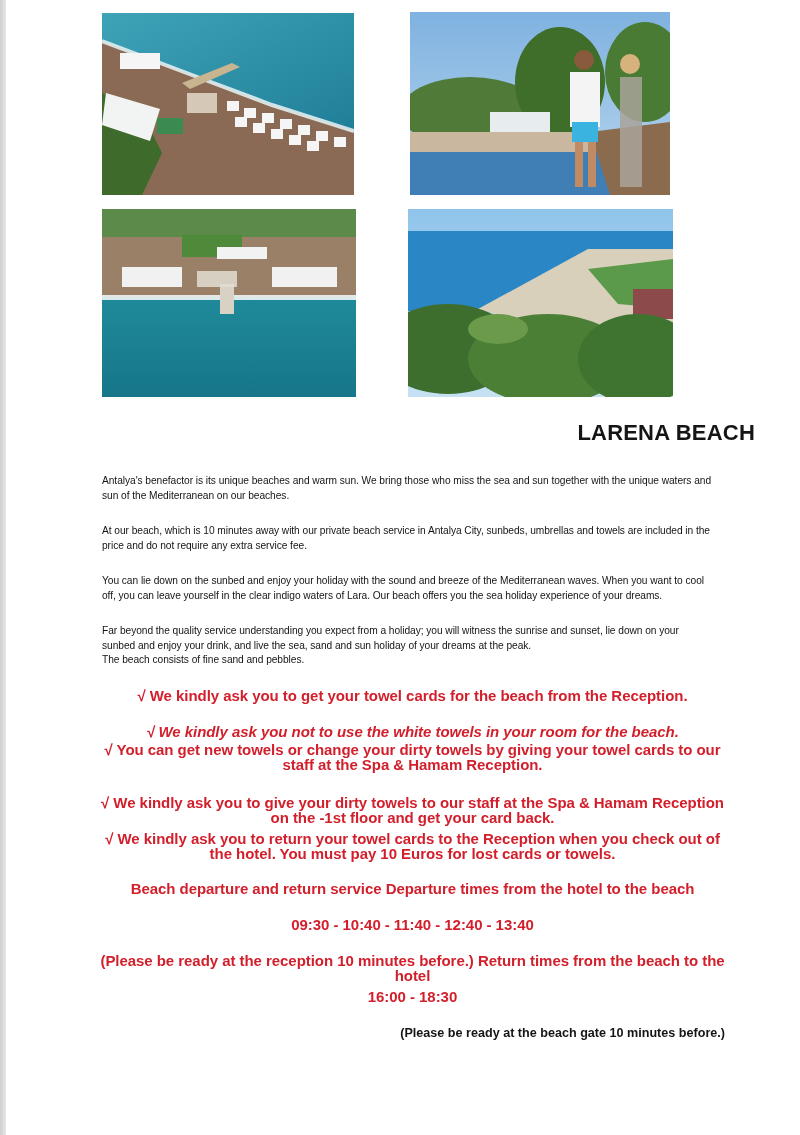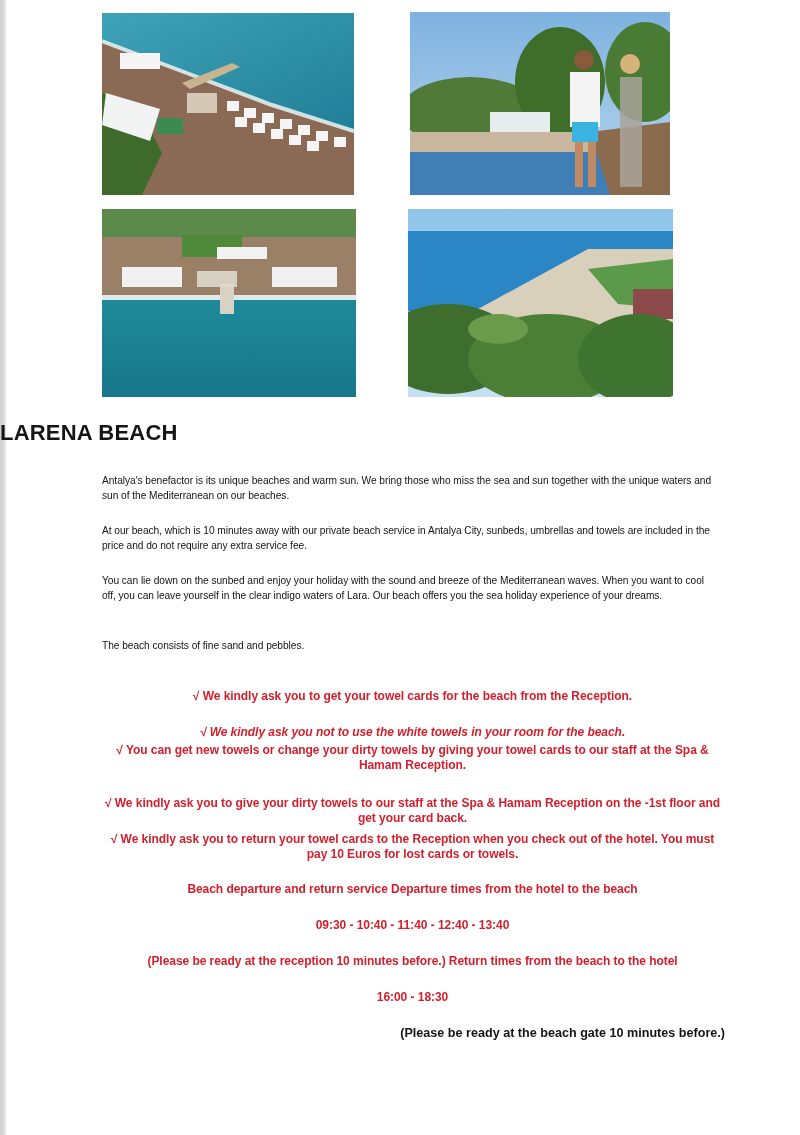--- a/index.html
+++ b/index.html
@@ -12,37 +12,37 @@
     }
 
     .photo { position: absolute; overflow: hidden; }
     .photo svg { display: block; width: 100%; height: 100%; }
     #p1 { left: 102px; top: 13px; width: 252px; height: 182px; }
     #p2 { left: 410px; top: 12px; width: 260px; height: 183px; }
     #p3 { left: 102px; top: 209px; width: 254px; height: 188px; }
     #p4 { left: 408px; top: 209px; width: 265px; height: 188px; }
 
     .title {
-      position: absolute; left: 0; width: 755px; top: 420px; text-align: left;
+      position: absolute; left: 0; width: 755px; top: 420px; text-align: right;
       font-weight: bold; font-size: 22px; color: #151515; letter-spacing: 0.2px;
     }
 
     .para {
       position: absolute; left: 102px; width: 612px;
       font-size: 10.2px; line-height: 14.6px; color: #141414; font-weight: 400;
       letter-spacing: -0.05px;
     }
     #para1 { top: 474px; }
     #para2 { top: 524px; }
     #para3 { top: 574px; }
     #para4 { top: 624px; }
 
     .red {
       position: absolute; left: 100px; width: 625px; text-align: center;
-      color: #d21f2b; font-weight: bold; font-size: 12px; line-height: 14.6px;
+      color: #d21f2b; font-weight: bold; font-size: 15px; line-height: 14.6px;
       letter-spacing: -0.05px;
     }
     #note1 { top: 689px; }
     #note2 { top: 725px; font-style: italic; }
     #note3 { top: 743px; }
     #note4 { top: 796px; }
     #note5 { top: 832px; }
     #shuttle-heading { top: 882px; }
     #departure-times { top: 918px; }
     #reception-note { top: 954px; text-align: center; }
@@ -165,21 +165,21 @@
     <ellipse cx="90" cy="120" rx="30" ry="15" fill="#6b9a4a"></ellipse>
   </svg>
 </div>
 
 <div class="title">LARENA BEACH</div>
 
 <p class="para" id="para1">Antalya's benefactor is its unique beaches and warm sun. We bring those who miss the sea and sun together with the unique waters and sun of the Mediterranean on our beaches.</p>
 <p class="para" id="para2">At our beach, which is 10 minutes away with our private beach service in Antalya City, sunbeds, umbrellas and towels are included in the price and do not require any extra service fee.</p>
 <p class="para" id="para3">You can lie down on the sunbed and enjoy your holiday with the sound and breeze of the Mediterranean waves. When you want to cool off, you can leave yourself in the clear indigo waters of Lara. Our beach offers you the sea holiday experience of your dreams.</p>
 <div class="para" id="para4">
-  <br>
+  <span>Far beyond the quality service understanding you expect from a holiday; you will witness the sunrise and sunset, lie down on your sunbed and enjoy your drink, and live the sea, sand and sun holiday of your dreams at the peak.</span><br>
   <span>The beach consists of fine sand and pebbles.</span>
 </div>
 
 <div class="red" id="note1">
   <span class="check">√</span>
   <span>We kindly ask you to get your towel cards for the beach from the Reception.</span>
 </div>
 <div class="red" id="note2">
   <span class="check">√</span>
   <span>We kindly ask you not to use the white towels in your room for the beach.</span>

